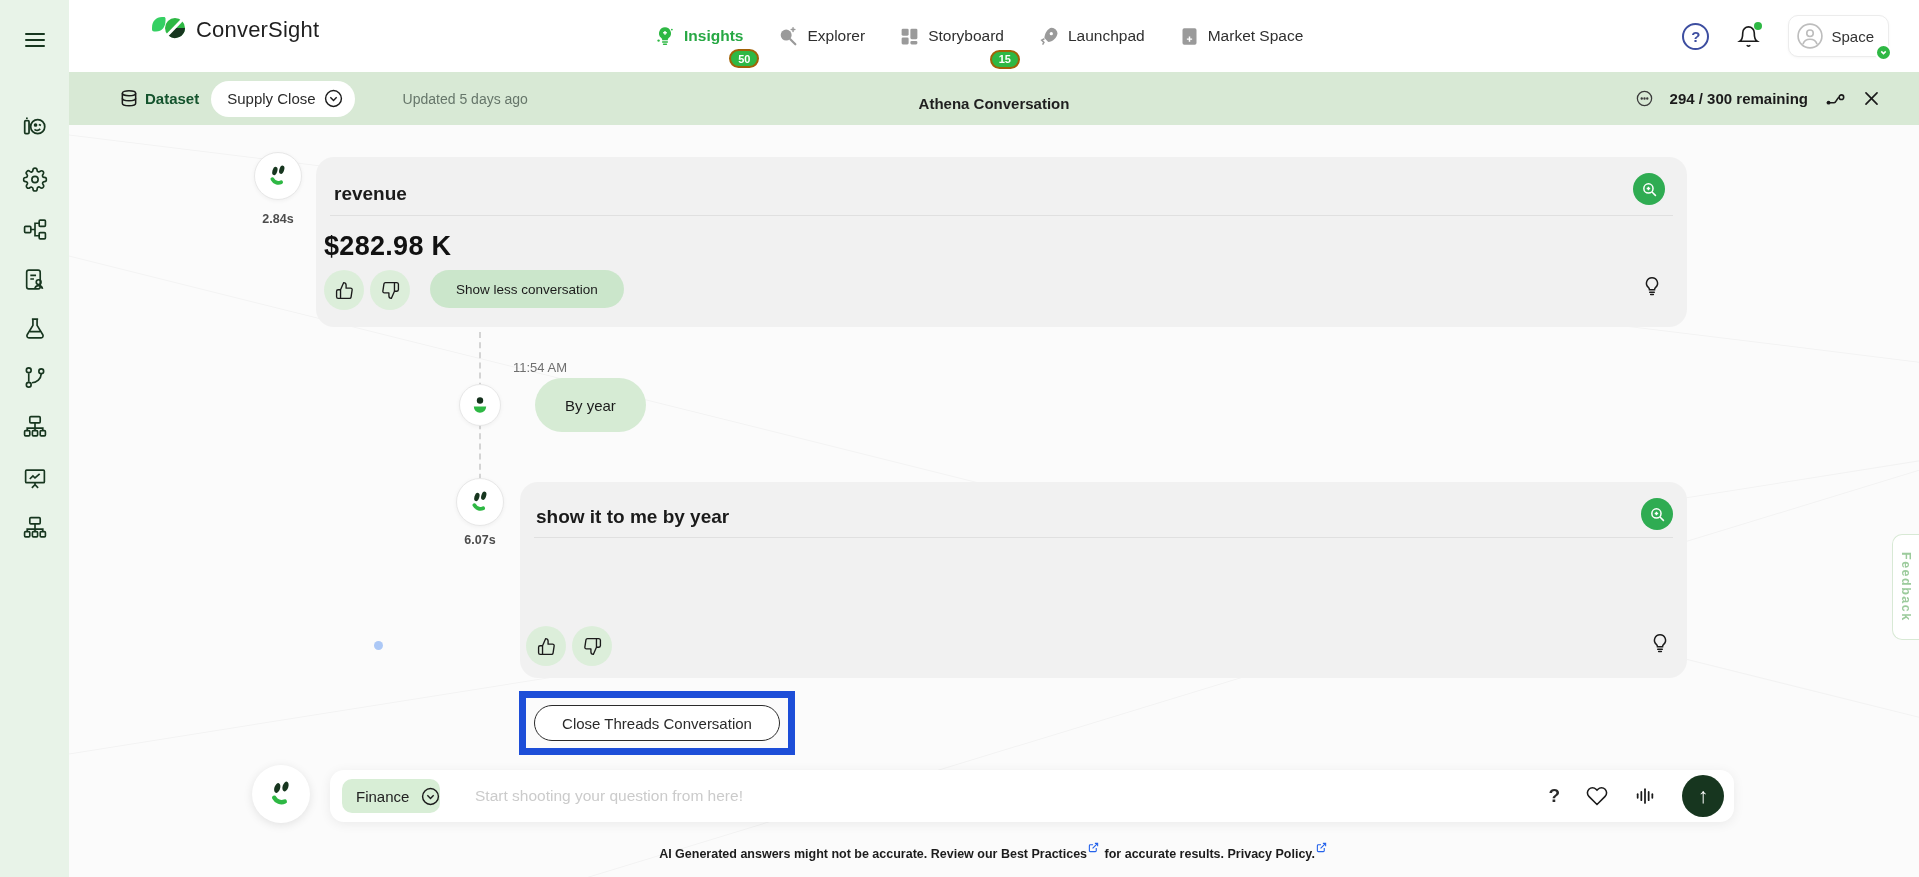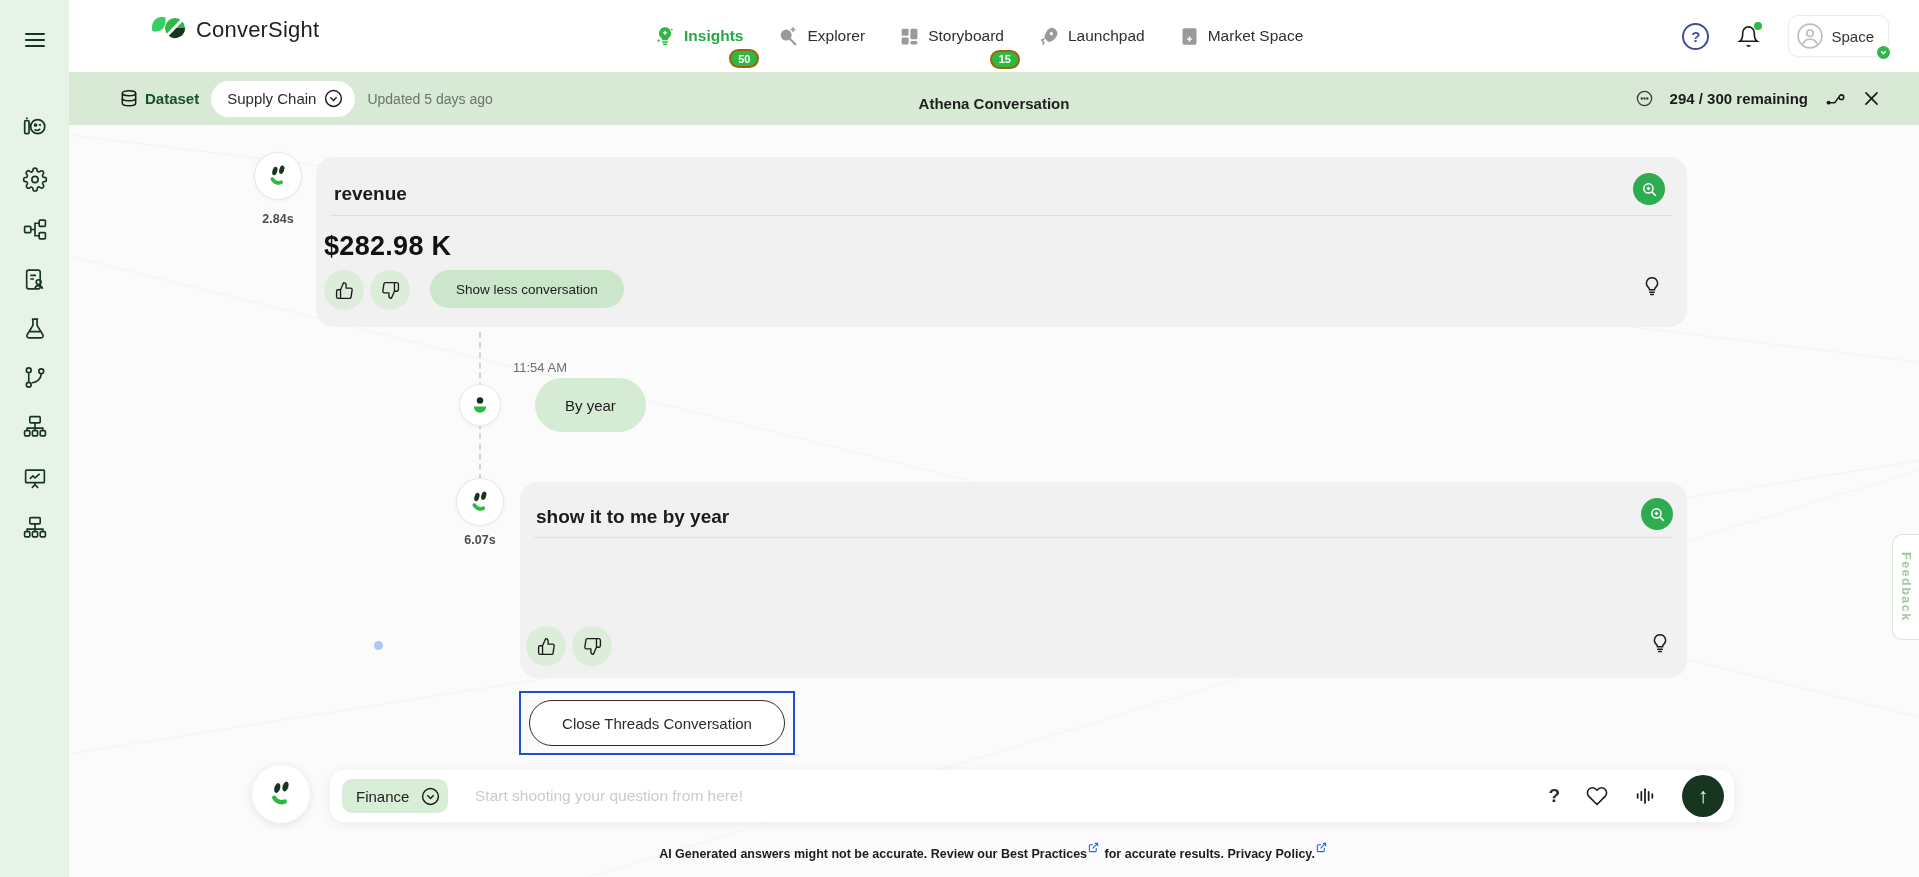--- a/index.html
+++ b/index.html
@@ -31,21 +31,21 @@
   .user-name { font-size:15px; color:#333; }
   .user-chevron { position:absolute; right:-4px; bottom:-5px; width:17px; height:17px; border-radius:50%;
     background:#2EB844; border:2px solid #fff; display:flex; align-items:center; justify-content:center; }
 
   
   .subheader { position:absolute; left:69px; top:72px; right:0; height:53px; background:#D8E9D5; z-index:19; }
   .sh-left { position:absolute; left:50px; top:0; height:53px; display:flex; align-items:center; gap:12px; }
   .sh-dataset { display:flex; align-items:center; gap:6px; font-size:15px; font-weight:700; color:#14532d; }
   .sh-pill { display:flex; align-items:center; gap:8px; background:#fff; border-radius:18px; height:36px;
     padding:0 12px 0 16px; font-size:15px; color:#2B2B2B; cursor:pointer; }
-  .sh-updated { font-size:14px; color:#66766A; }
+  .sh-updated { font-size:14px; color:#66766A;margin-left:36px; }
   .sh-title { position:absolute; left:50%; top:0; transform:translateX(-50%); height:63px; display:flex;
     align-items:center; font-size:15px; font-weight:600; color:#1F1F1F; }
   .sh-right { position:absolute; right:38px; top:0; height:53px; display:flex; align-items:center; gap:16px;text-align:center; }
   .sh-remaining { font-size:15px; font-weight:600; color:#1B1B1B; }
   .icon-btn { cursor:pointer; display:flex; align-items:center; justify-content:center; }
 
   
   .main { position:absolute; left:69px; top:125px; right:0; bottom:0; background:#FBFBFB; overflow:hidden; }
   .wline { position:absolute; height:1px; background:rgba(0,0,0,.035); width:2200px; }
 
@@ -69,31 +69,31 @@
 
   .msg-time { position:absolute; font-size:13px; color:#6F6F6F; z-index:5; }
   .msg-bubble { position:absolute; height:54px; border-radius:27px; background:#D6EBD4; padding:0 30px;
     display:flex; align-items:center; font-size:15px; color:#1B1B1B; z-index:5; }
 
   .ans-table { position:absolute; border-collapse:collapse; z-index:5; }
   .ans-table td { border:1px solid #E4E4E4; height:36px; font-size:14.5px; color:#2A2A2A; padding:0 14px; background:#F5F5F5; }
   .ans-table td.lbl { width:165px; }
   .ans-table td.val { width:290px; }
 
-  .close-box { position:absolute; left:519px; top:691px; width:276px; height:64px; border:2px solid #1d4ed8; z-index:6; }
+  .close-box { position:absolute; left:519px; top:691px; width:276px; height:64px; border:7px solid #1d4ed8; z-index:6; }
   .close-btn { position:absolute; left:8px; top:7px; right:8px; bottom:7px; background:#fff; border:1.5px solid #2B2B2B;
     border-radius:24px; display:flex; align-items:center; justify-content:center; font-size:15px; color:#2B2B2B; cursor:pointer; }
 
   
   .input-avatar { position:absolute; left:252px; top:765px; width:58px; height:58px; background:#fff; border-radius:50%;
     display:flex; align-items:center; justify-content:center; box-shadow:0 2px 10px rgba(0,0,0,.10); z-index:8; }
   .input-bar { position:absolute; left:330px; top:770px; width:1404px; height:52px; background:#fff; border-radius:14px;
     box-shadow:0 2px 12px rgba(0,0,0,.07); z-index:7; }
   .ctx-pill { position:absolute; left:12px; top:9px; height:34px; background:#D8EED6; border-radius:10px;
-    display:flex; align-items:center; gap:12px; padding:0 8px 0 14px; font-size:15px; color:#222; cursor:pointer; }
+    display:flex; align-items:center; gap:12px; padding:0 0 0 14px; font-size:15px; color:#222; cursor:pointer; }
   .q-input { position:absolute; left:145px; top:0; width:1050px; height:52px; border:none; outline:none;
     font-size:15.5px; color:#333; background:transparent; font-family:"Liberation Sans",sans-serif; }
   .q-input::placeholder { color:#CBCBCB; }
   .bar-icons { position:absolute; right:10px; top:0; height:52px; display:flex; align-items:center; gap:26px; }
   .qmark { font-size:19px; font-weight:600; color:#2B2B2B; cursor:pointer; }
   .send-btn { width:42px; height:42px; border-radius:50%; background:#17361F; color:#fff; display:flex;
     align-items:center; justify-content:center; font-size:21px; cursor:pointer; }
 
   
   .footer { position:absolute; left:69px; right:0; top:842px; text-align:center; font-size:12.5px; font-weight:700;
@@ -284,21 +284,21 @@
   <div class="sh-left">
     <div class="sh-dataset">
       <svg width="20" height="20" viewBox="0 0 24 24" fill="none" stroke="#1B1B1B" stroke-width="1.8">
         <ellipse cx="12" cy="5" rx="8" ry="3"></ellipse>
           <path d="M4 5v6c0 1.7 3.6 3 8 3s8-1.3 8-3V5"></path>
           <path d="M4 11v6c0 1.7 3.6 3 8 3s8-1.3 8-3v-6"></path>
       </svg>
       <span>Dataset</span>
     </div>
     <div class="sh-pill">
-      <span>Supply Chain</span>
+      <span>Supply Close</span>
       <svg width="19" height="19" viewBox="0 0 24 24" fill="none" stroke="#1B1B1B" stroke-width="1.8">
         <circle cx="12" cy="12" r="10"></circle>
           <polyline points="8,10.5 12,14.5 16,10.5"></polyline>
       </svg>
     </div>
     <span class="sh-updated">Updated 5 days ago</span>
   </div>
 
   <div class="sh-title">Athena Conversation</div>
 

